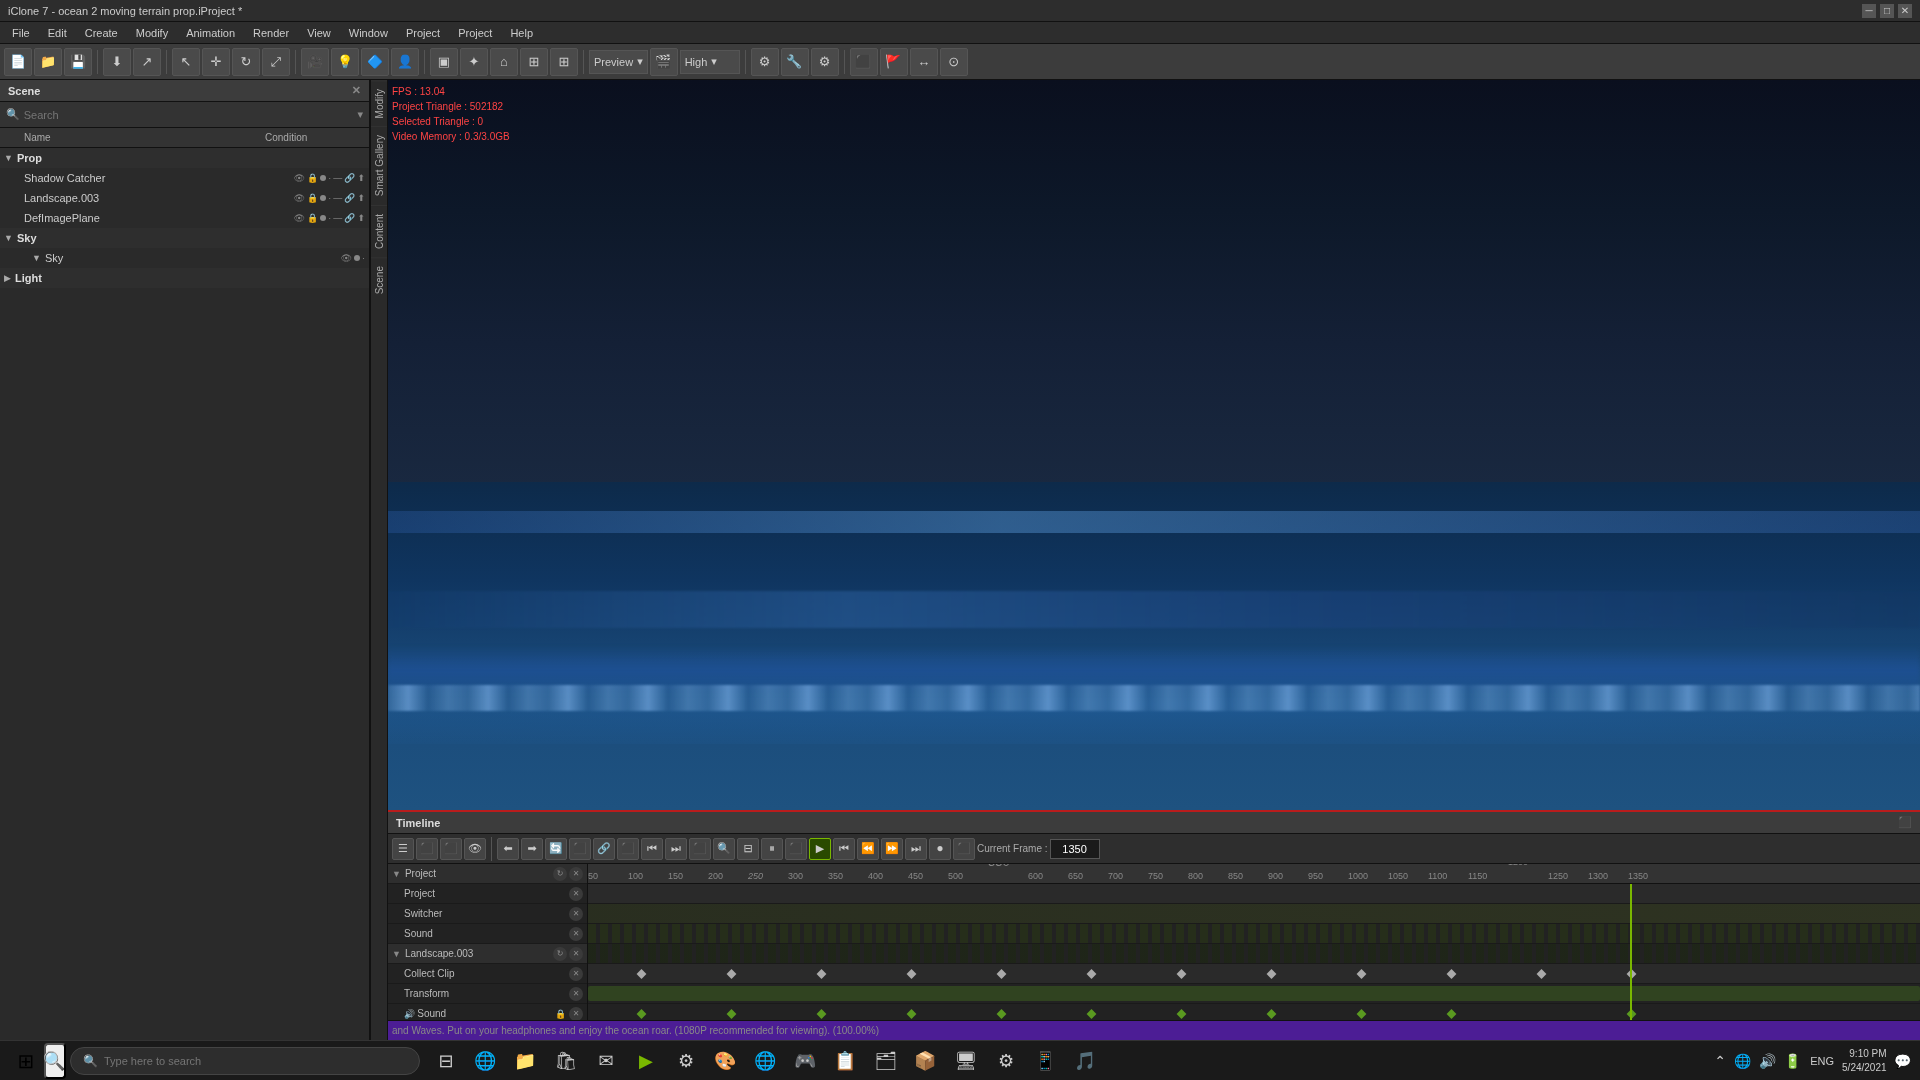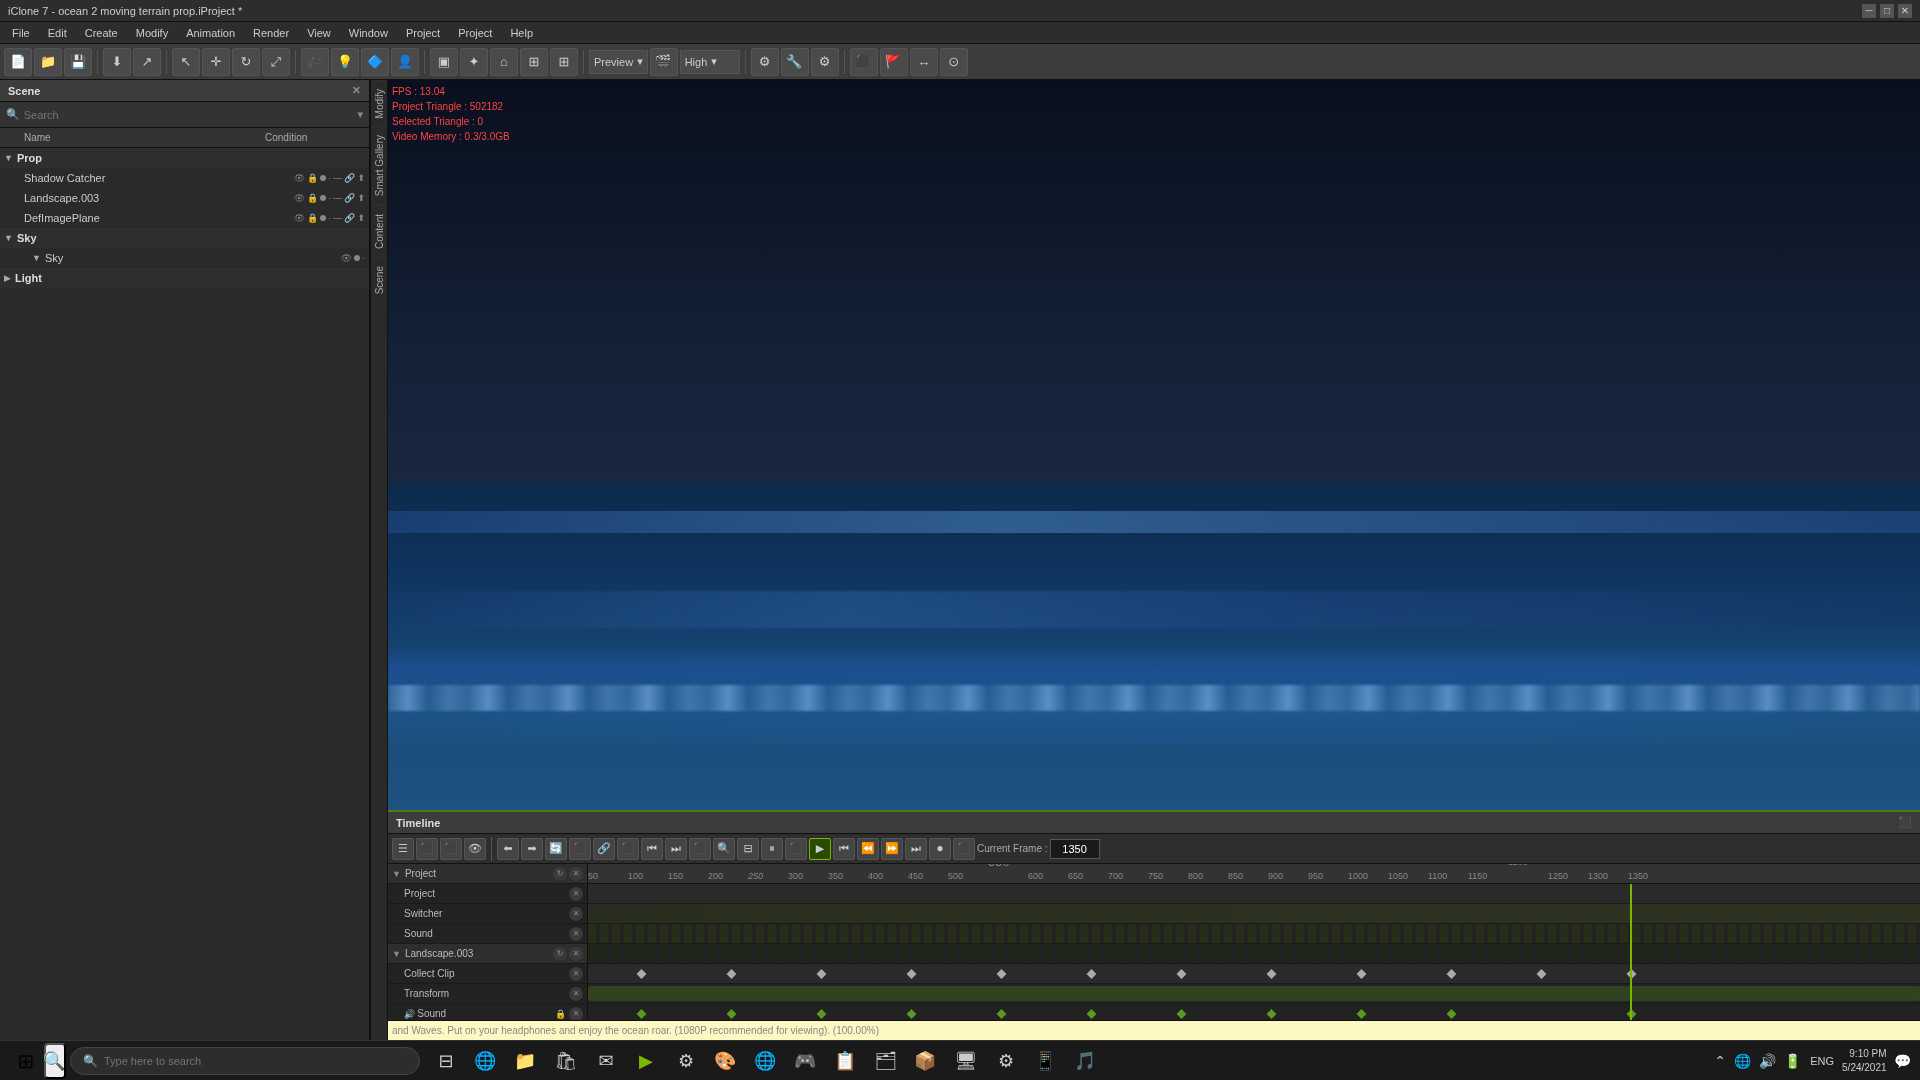--- a/index.html
+++ b/index.html
@@ -245,21 +245,21 @@
         rgba(100,150,200,0.3) 0px, rgba(150,200,255,0.5) 20px, 
         rgba(80,130,180,0.2) 40px, rgba(120,170,220,0.4) 60px,
         rgba(100,150,200,0.3) 80px);
       filter: blur(1px);
     }
 
     
     #timeline-section {
       height: 230px;
       background: #1e1e1e;
-      border-top: 2px solid #4d7c0f;
+      border-top: 2px solid #b91c1c;
       display: flex;
       flex-direction: column;
     }
     #timeline-header {
       height: 22px;
       background: #3c3c3c;
       display: flex;
       align-items: center;
       justify-content: space-between;
       padding: 0 8px;
@@ -361,21 +361,21 @@
     }
     .playhead {
       position: absolute;
       top: 0; bottom: 0;
       width: 2px;
       background: #7ab800;
       z-index: 10;
     }
     #sound-bar {
       height: 20px;
-      background: #fef9c3;
+      background: #4c1d95;
       border-top: 1px solid #111;
       display: flex;
       align-items: center;
       padding: 0 4px;
       font-size: 10px;
       color: #888;
     }
 
     
     #taskbar {

